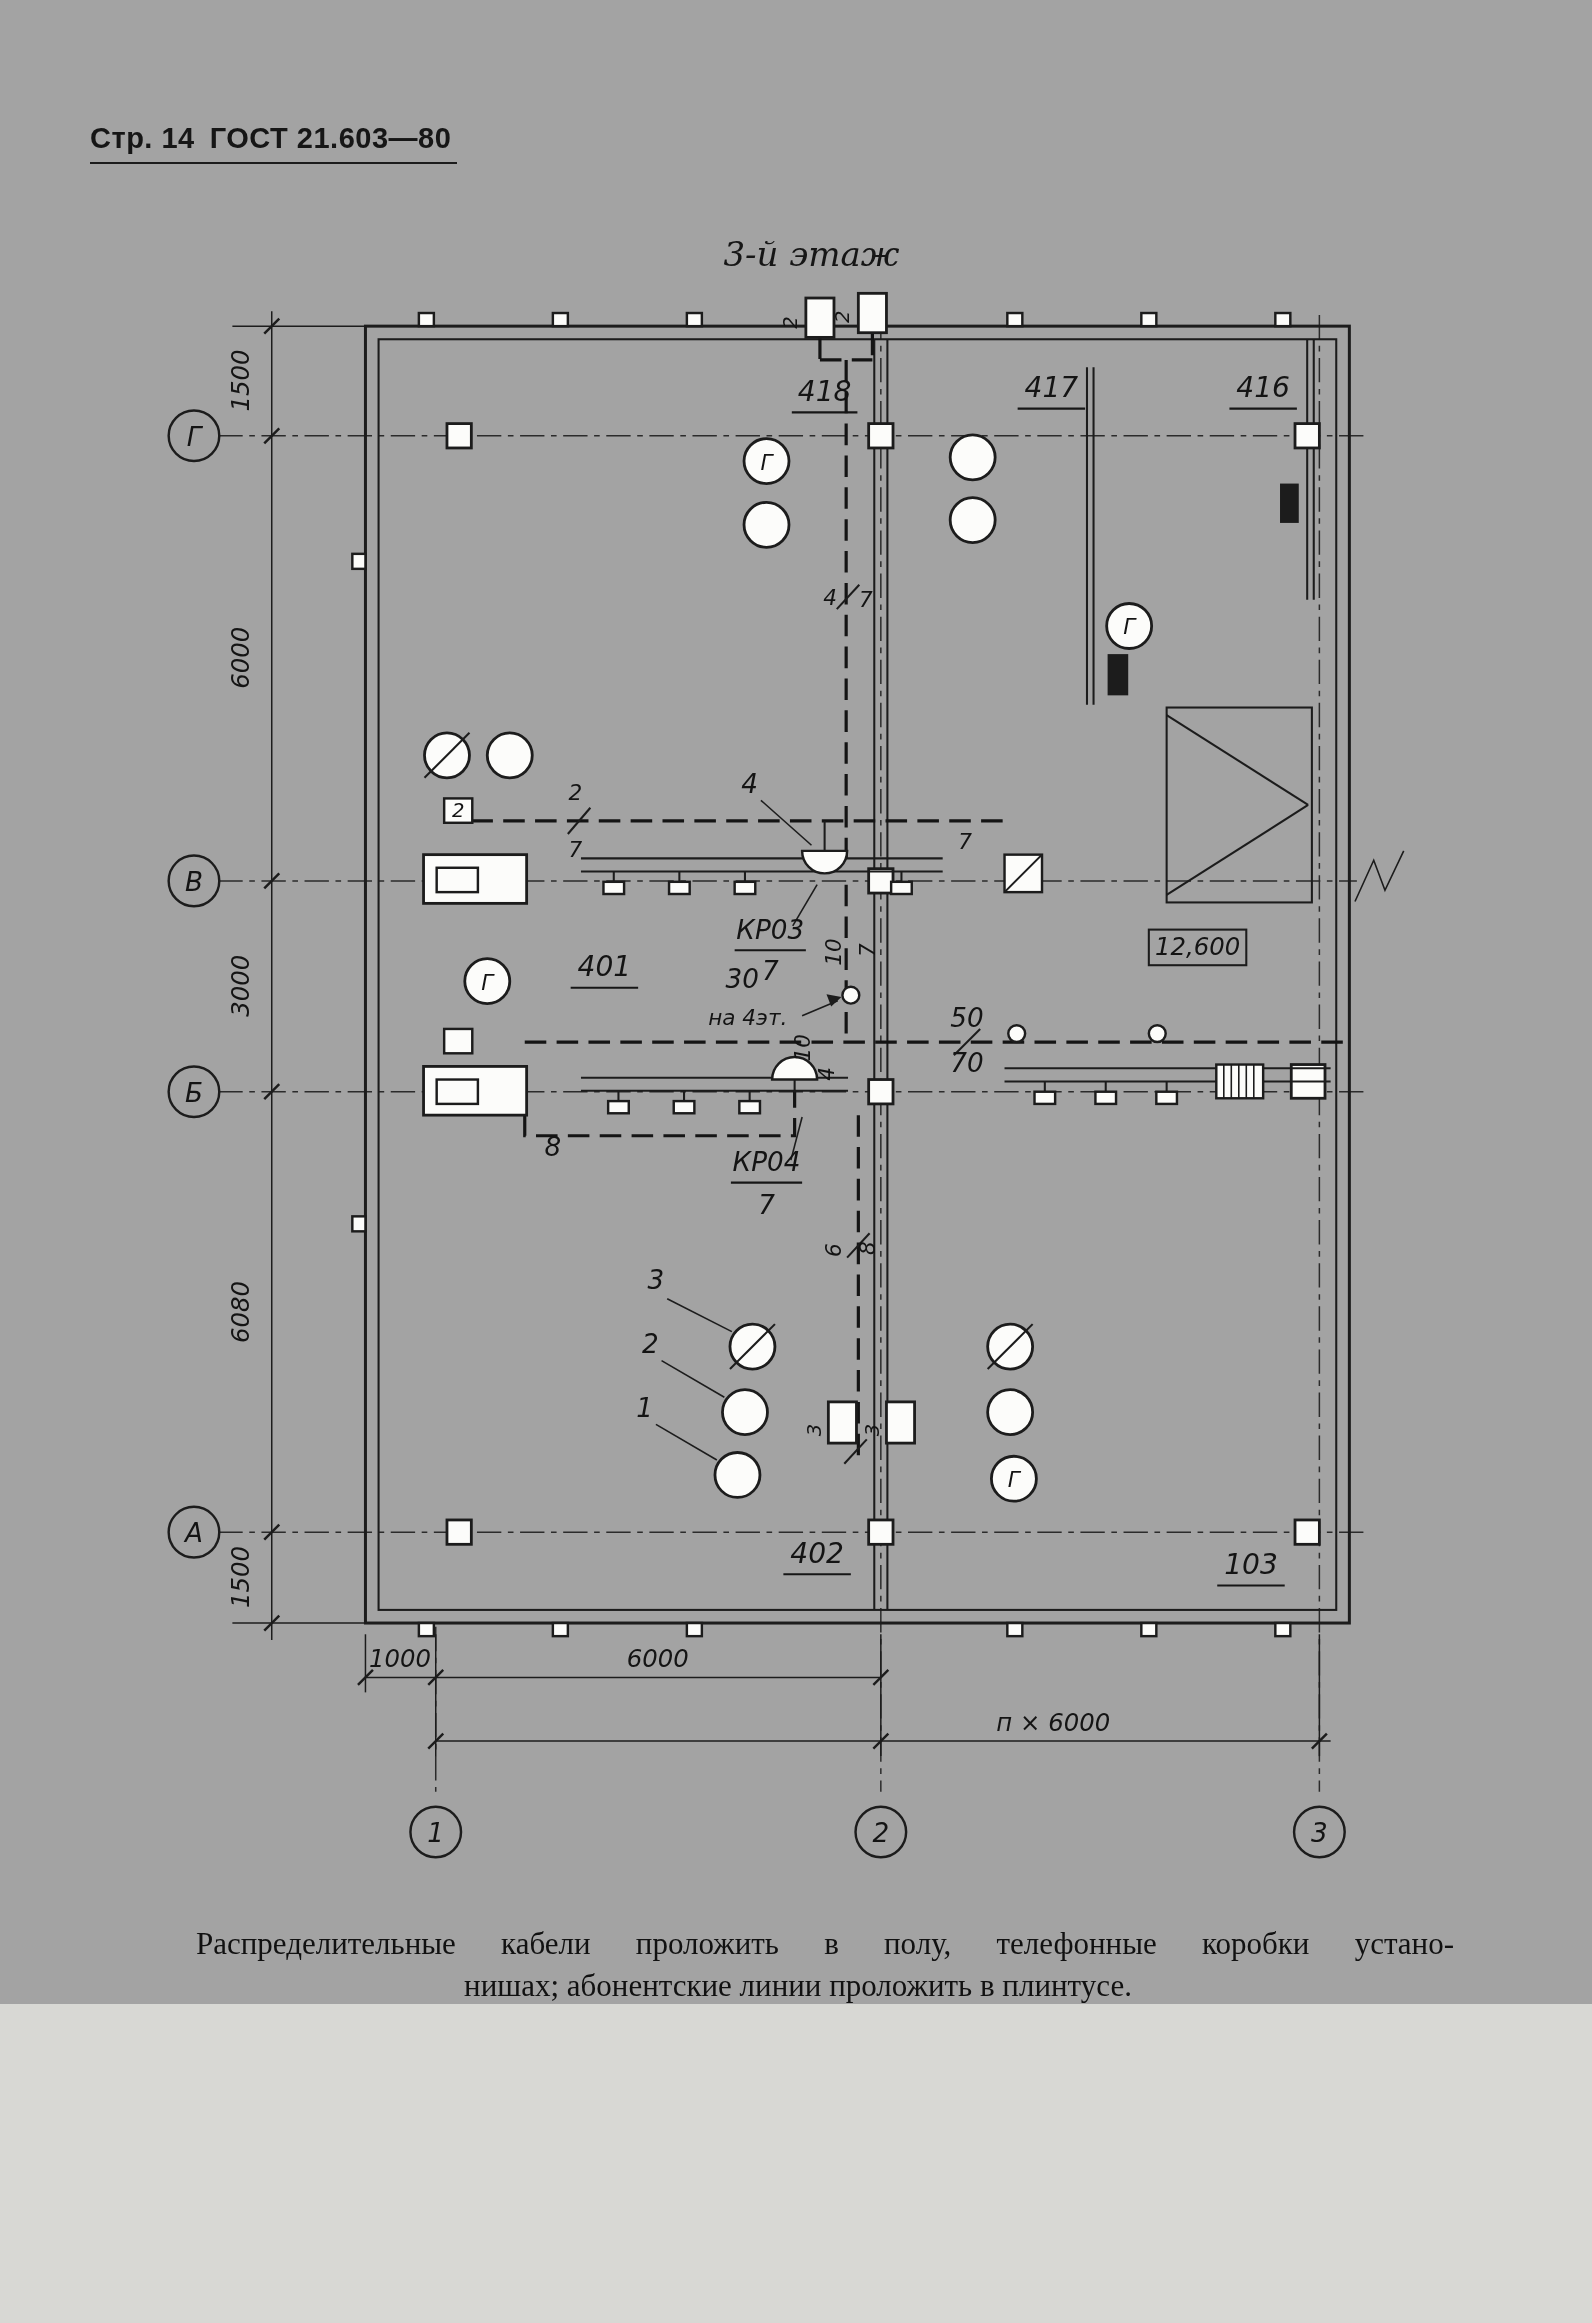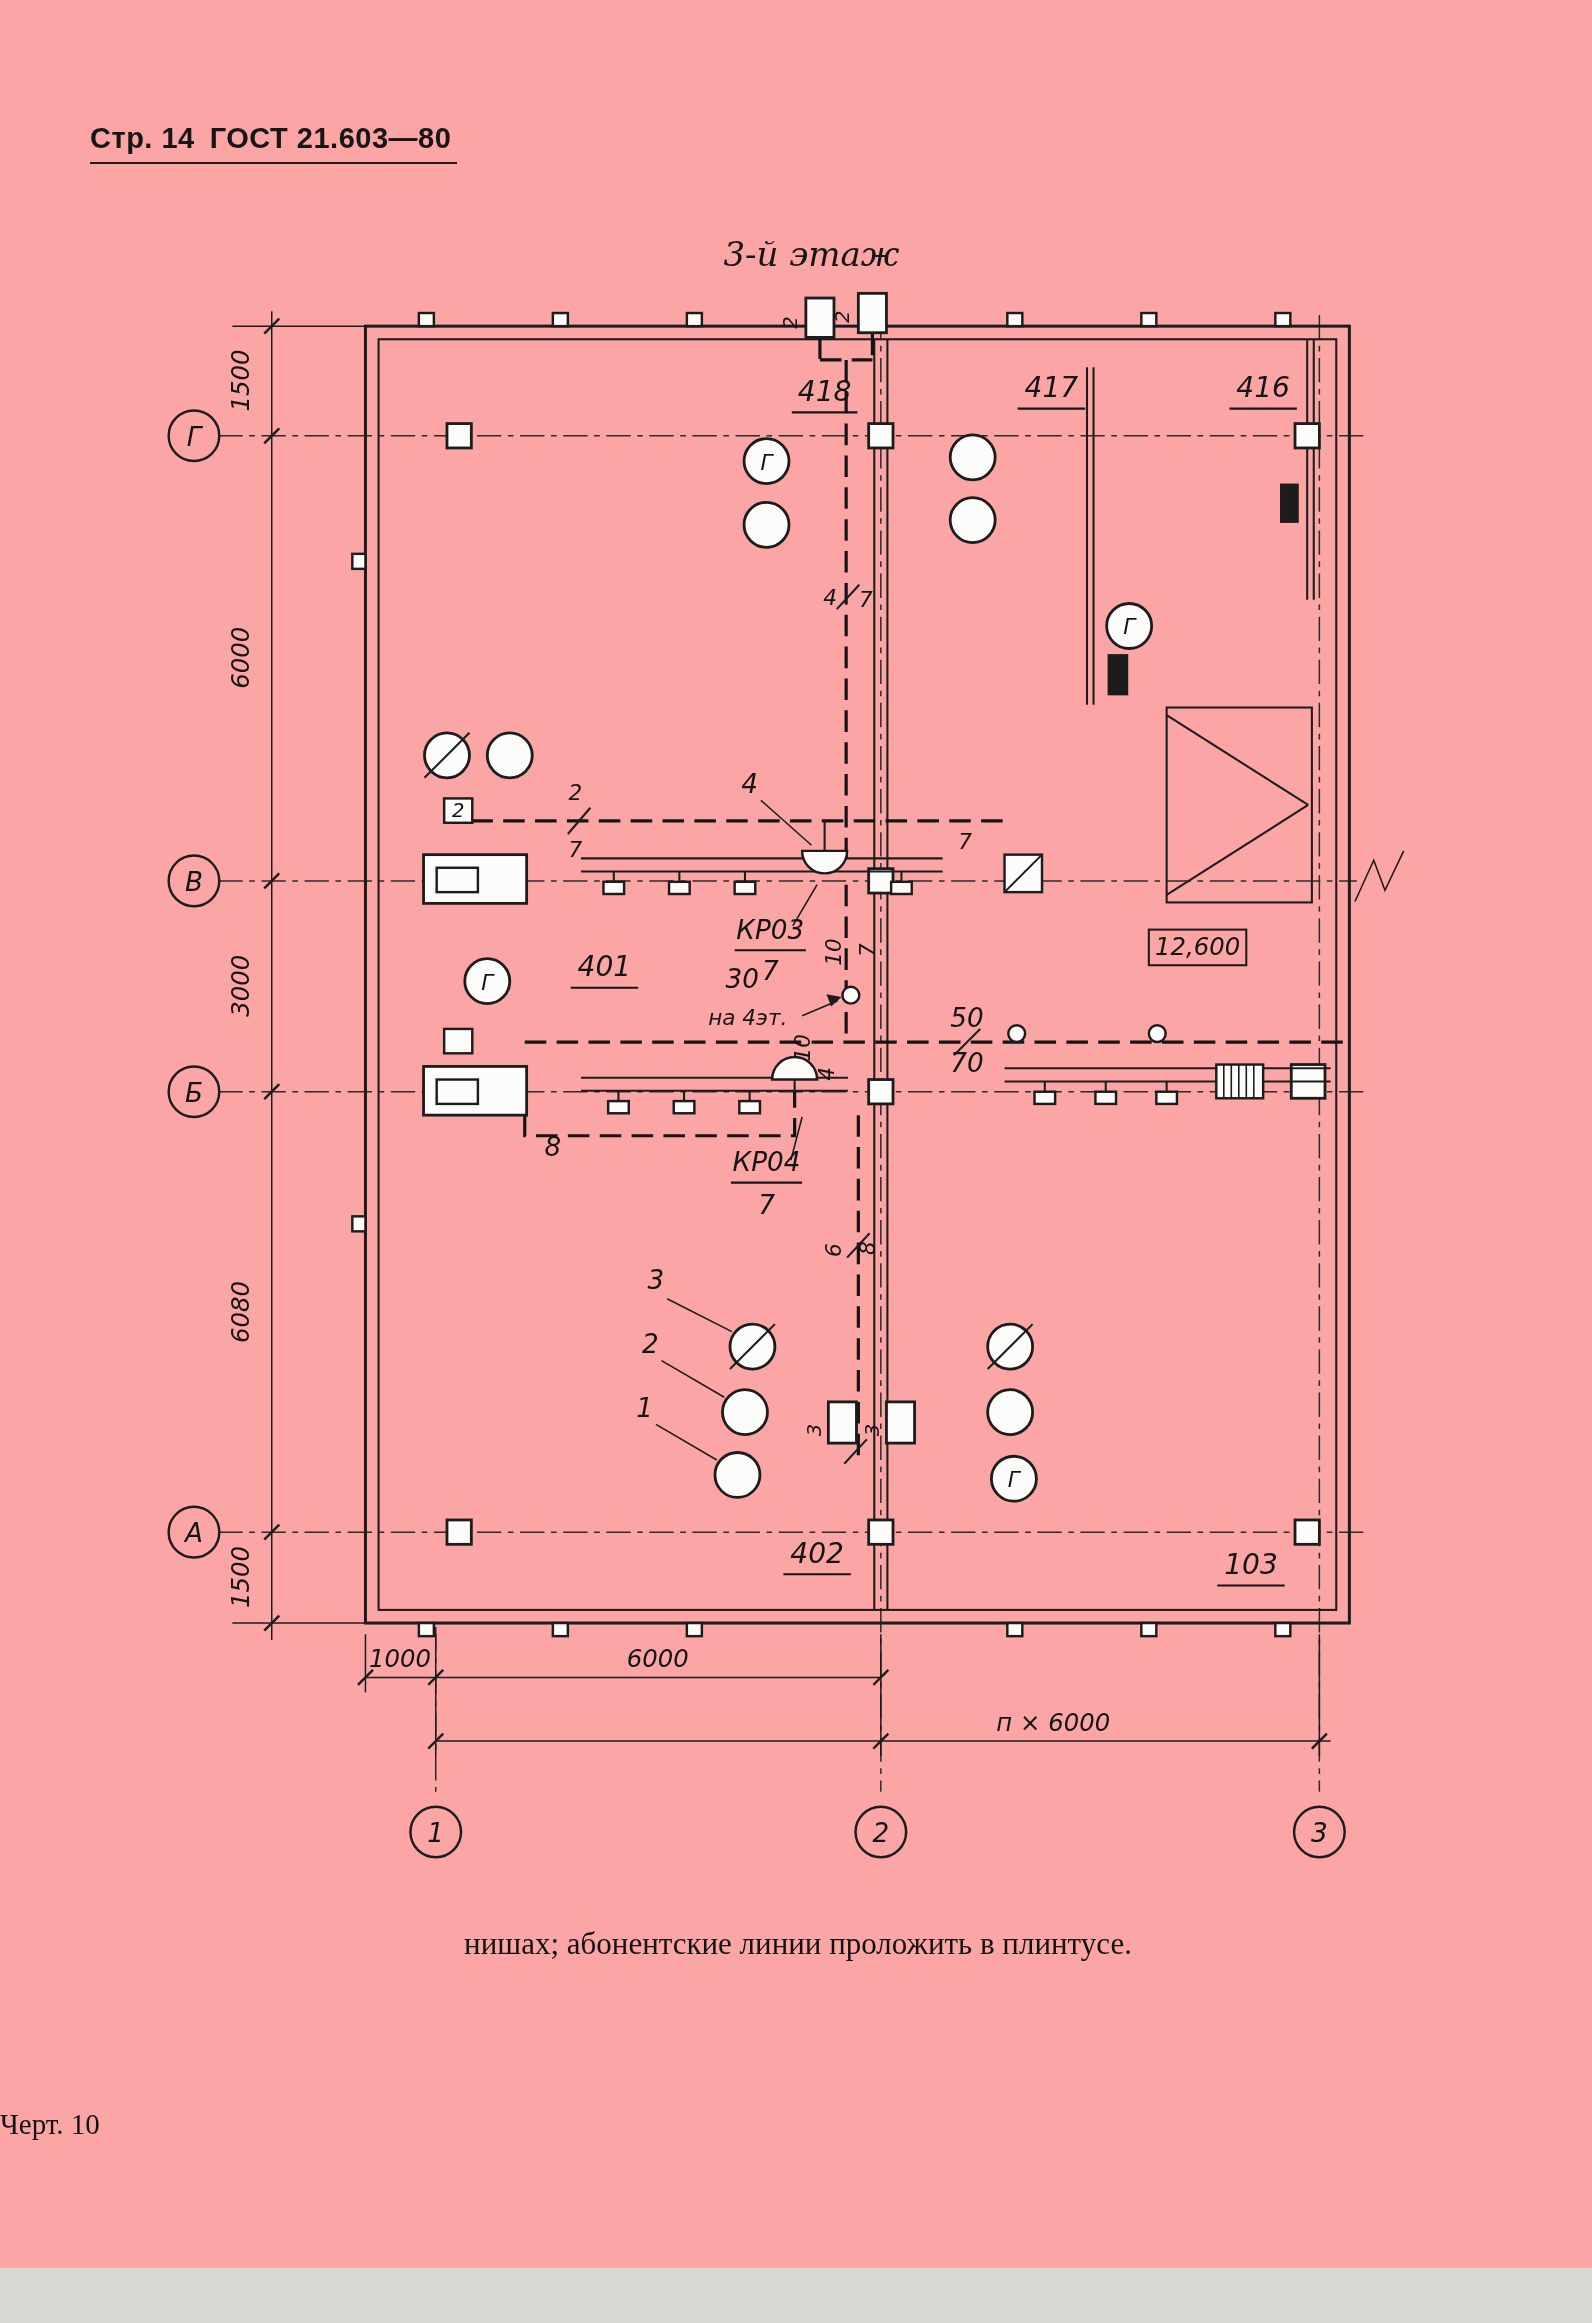--- a/index.html
+++ b/index.html
@@ -1,16 +1,16 @@
 <!DOCTYPE html>
 <html style="font-size:15px"><head>
 <meta charset="utf-8">
 <style>
   html,body{margin:0;padding:0;background:#d8d8d4;}
-  .page{position:relative;width:1593px;height:2268px;background:#fca5a5;overflow:hidden;
+  .page{position:relative;width:1593px;height:2004px;background:#a3a3a3;overflow:hidden;
         font-family:"Liberation Serif",serif;color:#141414;}
   .header{position:absolute;left:90px;top:122px;font:bold 29px "Liberation Sans",sans-serif;
           color:#161616;border-bottom:2.8px solid #1c1c1c;padding:0 5.6px 6.6px 0;letter-spacing:0.5px;}
   .header .gap{display:inline-block;width:15px;}
   .title{position:absolute;left:0;top:234px;width:1623px;text-align:center;
          font:italic 34px "DejaVu Serif",serif;color:#161616;}
   svg.plan{position:absolute;left:0;top:0;}
   
   .ln{stroke:#1c1c1c;fill:none;stroke-width:2.2;}
   .ln3{stroke:#1c1c1c;fill:none;stroke-width:3.2;}
@@ -328,19 +328,20 @@
 
       <text class="t28" x="700" y="1376">3</text>
       <text class="t28" x="694" y="1444">2</text>
       <text class="t28" x="688" y="1512">1</text>
       <text class="t22" transform="translate(876,1526) rotate(-90)">3</text>
       <text class="t22" transform="translate(938,1526) rotate(-90)">3</text>
     </g>
   </svg>
 
   <div class="caption">
+    <div class="cap1">Распределительные кабели проложить в полу, телефонные коробки устано-</div>
     <div class="cap3">нишах; абонентские линии проложить в плинтусе.</div>
   </div>
 
   <div class="figure">Черт. 10</div>
 
 </div>
 
 
 </body></html>

